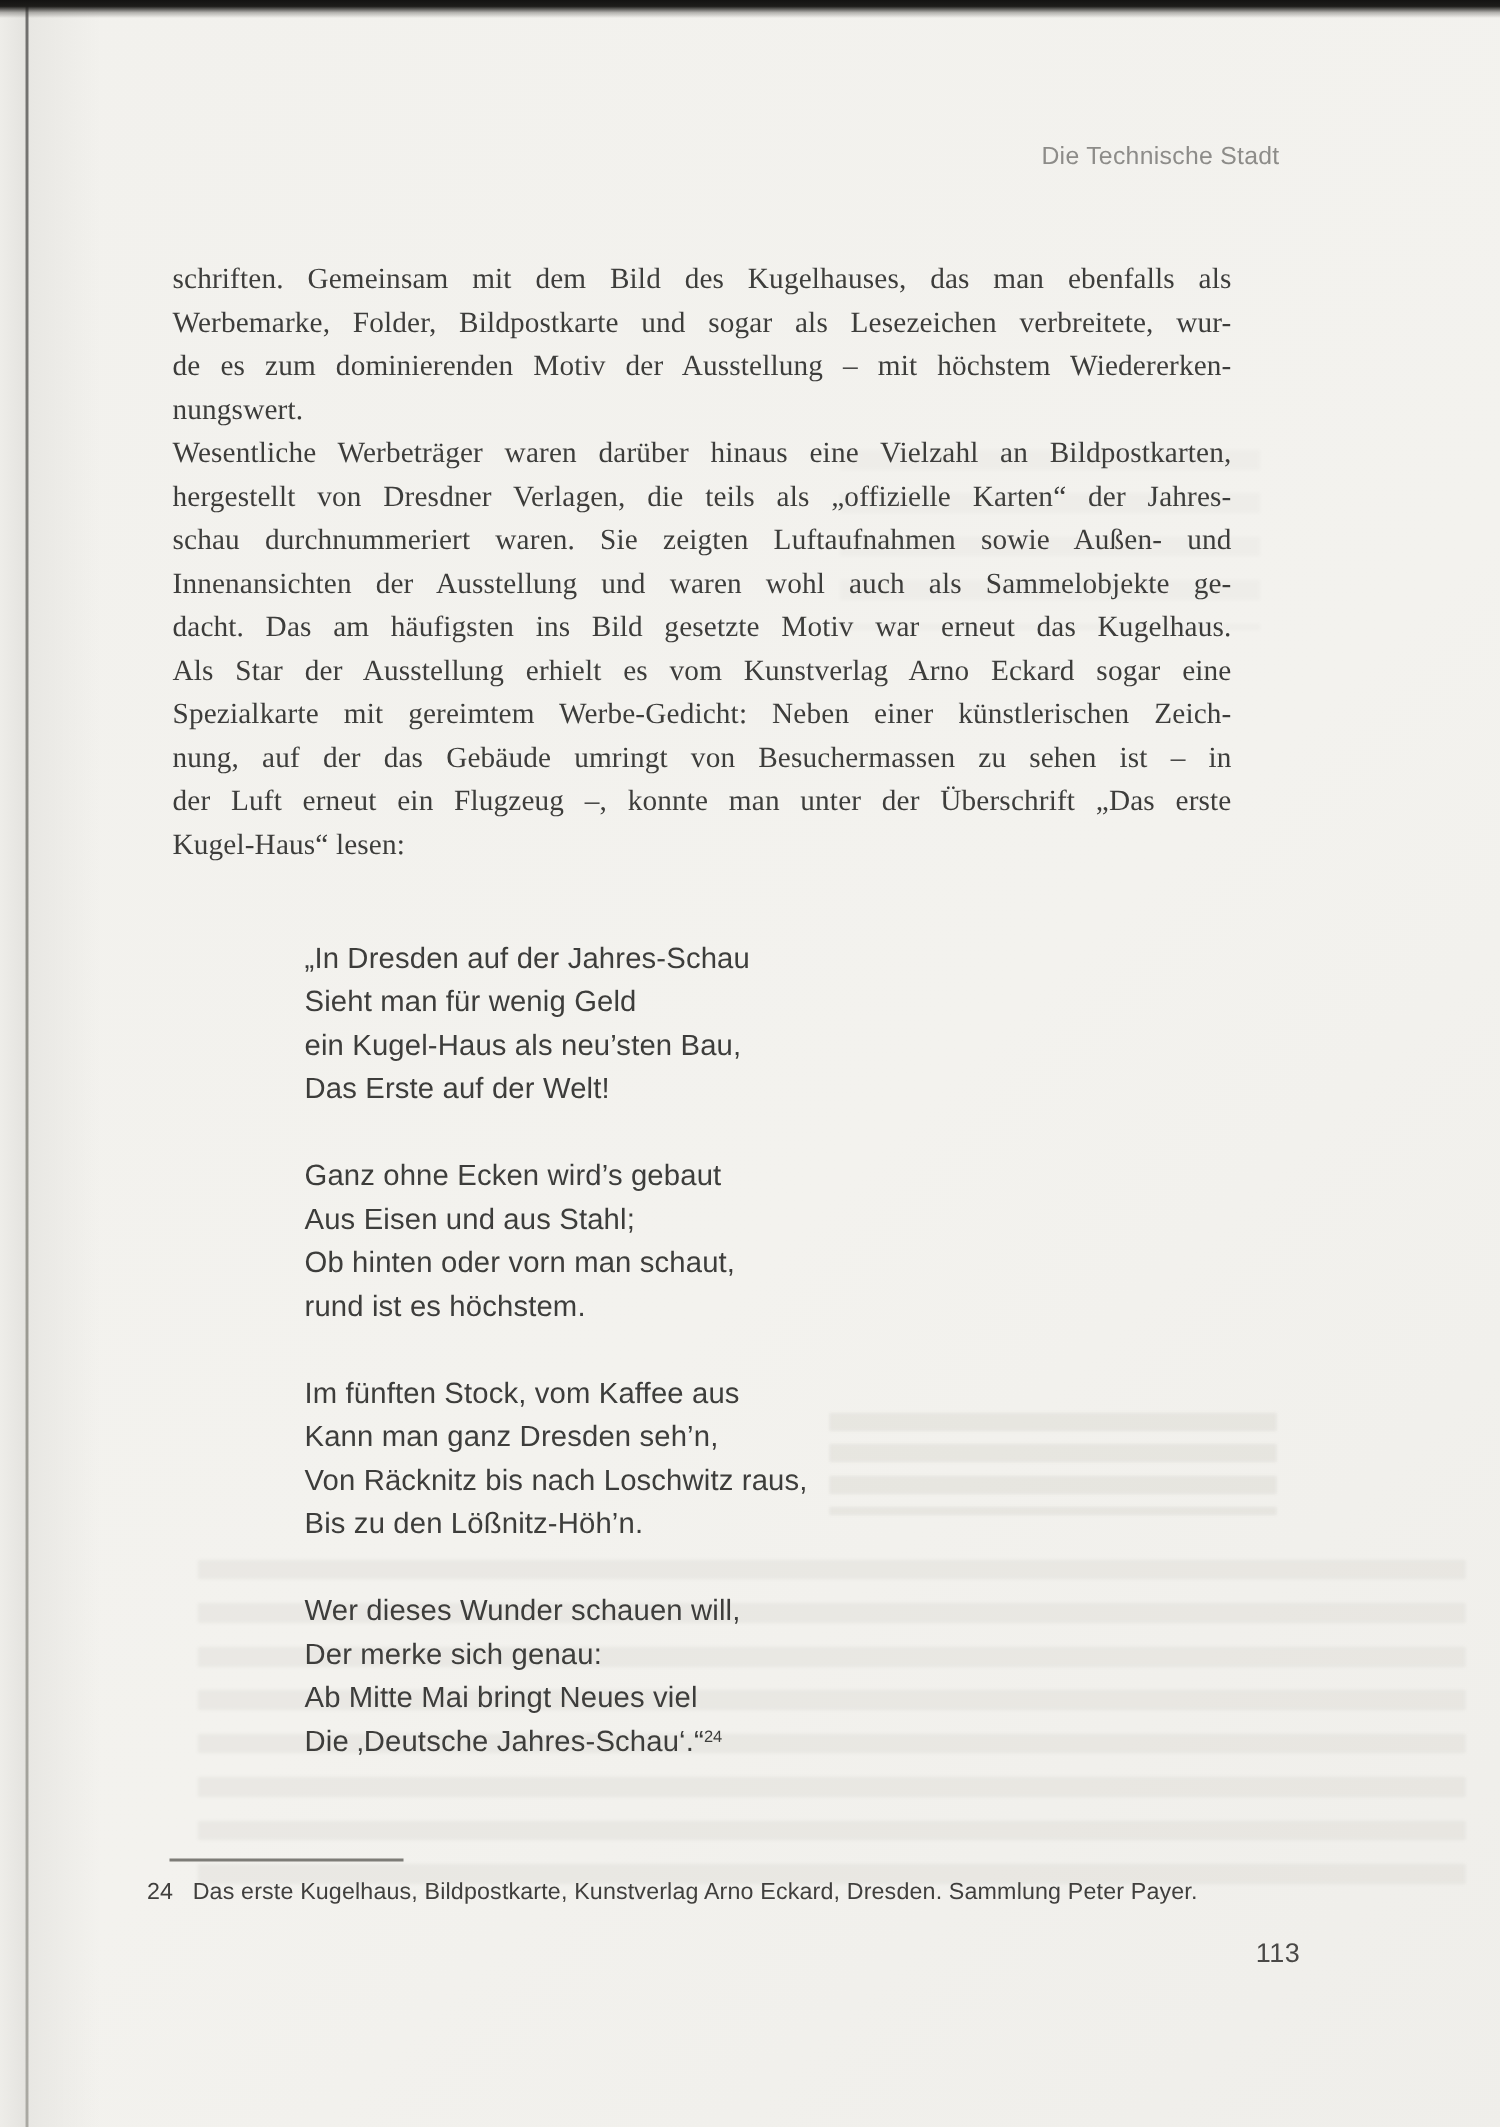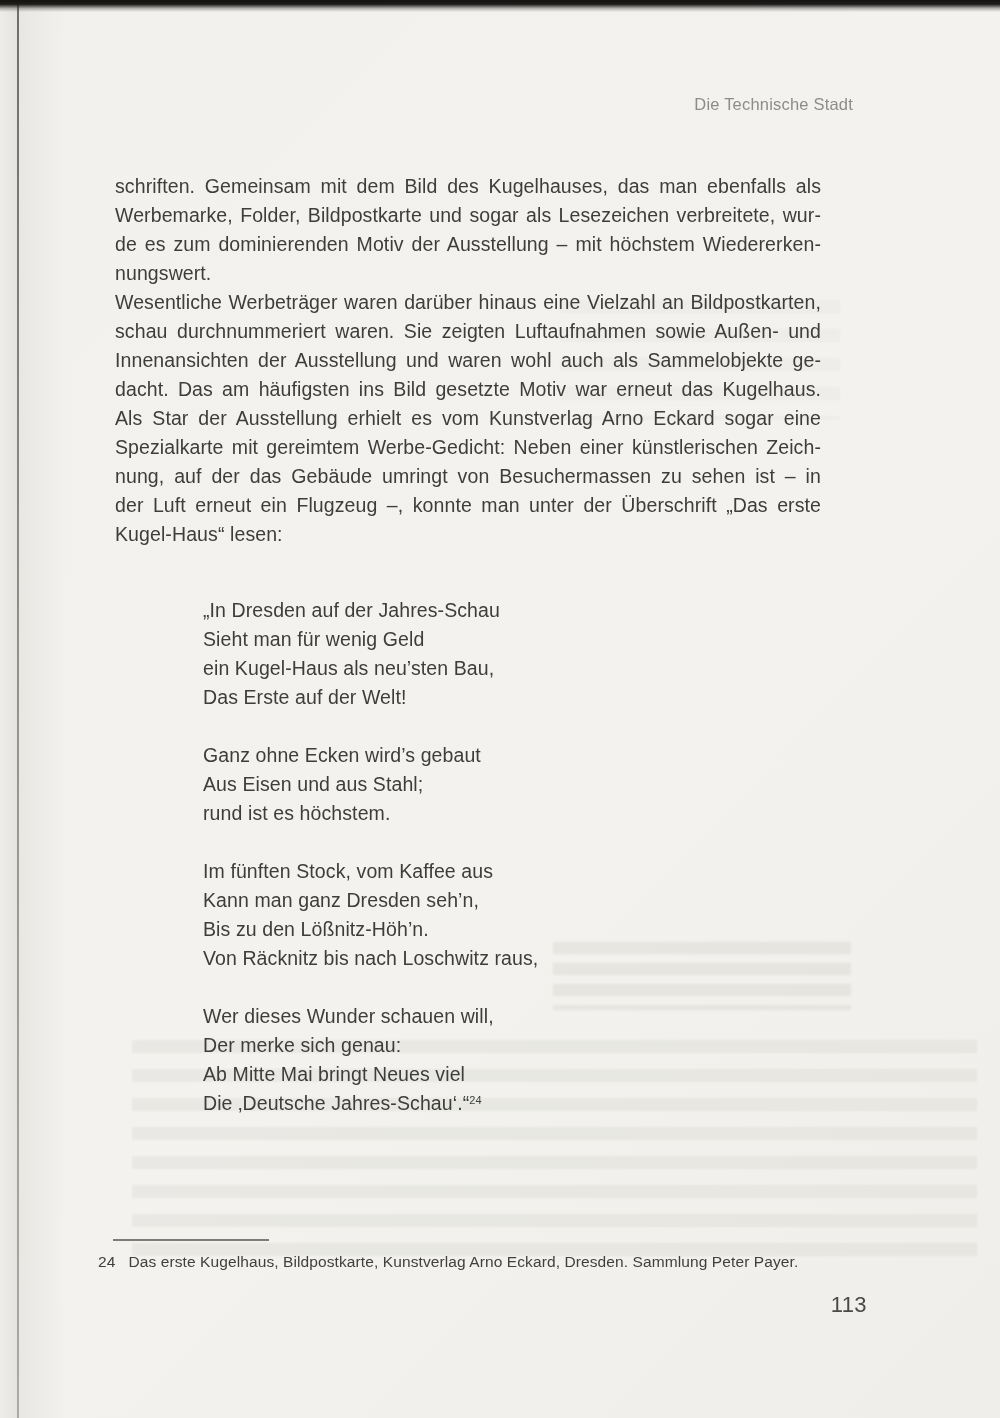--- a/index.html
+++ b/index.html
@@ -46,39 +46,39 @@
   .ghost.g3{left:560px;top:300px;width:280px;height:120px;opacity:.5;}
 
   .running-header{
     position:absolute;top:95px;right:182px;z-index:6;
     font-size:16.5px;line-height:18px;color:#8d8c89;letter-spacing:.2px;
   }
   .text-column{
     position:absolute;left:115px;top:0;width:706px;z-index:6;
     color:#3d3d3b;font-size:19.5px;line-height:29px;letter-spacing:.1px;
   }
-  #paragraphs{margin-top:172px;}
+  #paragraphs{margin-top:172px;font-family:Liberation Serif, serif;}
   .line{text-align:justify;text-align-last:justify;}
   .line.last{text-align-last:left;}
   #poem{margin-top:47px;padding-left:77px;}
   .stanza{margin-bottom:29px;}
   .poem-line{text-align:left;margin-left:11px;}
   sup.fn-ref{font-size:11px;vertical-align:6px;line-height:0;letter-spacing:0;}
   .footnote-rule{
     position:absolute;left:113px;top:1239px;width:156px;height:2px;z-index:6;
     background:#55544f;opacity:.75;
   }
   .footnote{
     position:absolute;left:98px;top:1252px;width:730px;z-index:6;
     font-size:15.5px;line-height:20px;color:#403f3d;letter-spacing:.1px;
   }
   .footnote .fn-num{margin-right:13px;}
   .page-number{
     position:absolute;top:1292px;right:168px;z-index:6;
-    font-size:22px;color:#4a4947;letter-spacing:.4px;
+    font-size:18px;color:#4a4947;letter-spacing:.4px;
   }
 </style>
 </head>
 <body>
 
 <div class="page">
   <div class="top-edge"></div>
   <div class="left-strip"></div>
   <div class="gutter-line"></div>
   <div class="gutter-shadow"></div>
@@ -93,47 +93,49 @@
   <main class="text-column">
     <div id="paragraphs">
         <div>
           <div class="line">schriften. Gemeinsam mit dem Bild des Kugelhauses, das man ebenfalls als</div>
           <div class="line">Werbemarke, Folder, Bildpostkarte und sogar als Lesezeichen verbreitete, wur-</div>
           <div class="line">de es zum dominierenden Motiv der Ausstellung – mit höchstem Wiedererken-</div>
           <div class="line last">nungswert.</div>
         </div>
         <div>
           <div class="line">Wesentliche Werbeträger waren darüber hinaus eine Vielzahl an Bildpostkarten,</div>
+          <div class="line">hergestellt von Dresdner Verlagen, die teils als „offizielle Karten“ der Jahres-</div>
           <div class="line">schau durchnummeriert waren. Sie zeigten Luftaufnahmen sowie Außen- und</div>
           <div class="line">Innenansichten der Ausstellung und waren wohl auch als Sammelobjekte ge-</div>
           <div class="line">dacht. Das am häufigsten ins Bild gesetzte Motiv war erneut das Kugelhaus.</div>
           <div class="line">Als Star der Ausstellung erhielt es vom Kunstverlag Arno Eckard sogar eine</div>
           <div class="line">Spezialkarte mit gereimtem Werbe-Gedicht: Neben einer künstlerischen Zeich-</div>
           <div class="line">nung, auf der das Gebäude umringt von Besuchermassen zu sehen ist – in</div>
           <div class="line">der Luft erneut ein Flugzeug –, konnte man unter der Überschrift „Das erste</div>
           <div class="line last">Kugel-Haus“ lesen:</div>
         </div>
       </div>
     <div id="poem">
         <div class="stanza">
           <div class="poem-line">„In Dresden auf der Jahres-Schau</div>
           <div class="poem-line">Sieht man für wenig Geld</div>
           <div class="poem-line">ein Kugel-Haus als neu’sten Bau,</div>
           <div class="poem-line">Das Erste auf der Welt!</div>
         </div>
         <div class="stanza">
           <div class="poem-line">Ganz ohne Ecken wird’s gebaut</div>
           <div class="poem-line">Aus Eisen und aus Stahl;</div>
+          <div class="poem-line">Ob hinten oder vorn man schaut,</div>
           <div class="poem-line">rund ist es höchstem.</div>
         </div>
         <div class="stanza">
           <div class="poem-line">Im fünften Stock, vom Kaffee aus</div>
           <div class="poem-line">Kann man ganz Dresden seh’n,</div>
+          <div class="poem-line">Von Räcknitz bis nach Loschwitz raus,</div>
           <div class="poem-line">Bis zu den Lößnitz-Höh’n.</div>
-          <div class="poem-line">Von Räcknitz bis nach Loschwitz raus,</div>
         </div>
         <div class="stanza">
           <div class="poem-line">Wer dieses Wunder schauen will,</div>
           <div class="poem-line">Der merke sich genau:</div>
           <div class="poem-line">Ab Mitte Mai bringt Neues viel</div>
           <div class="poem-line">Die ‚Deutsche Jahres-Schau‘.“<sup class="fn-ref">24</sup></div>
         </div>
       </div>
   </main>
 

